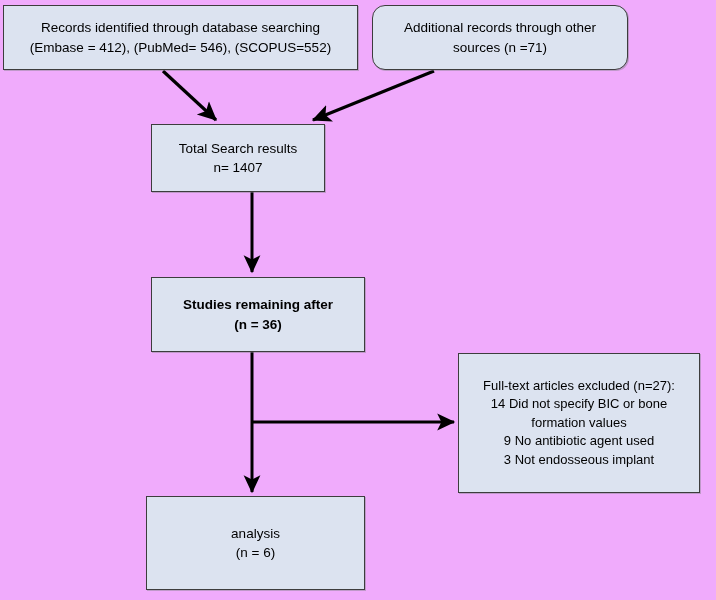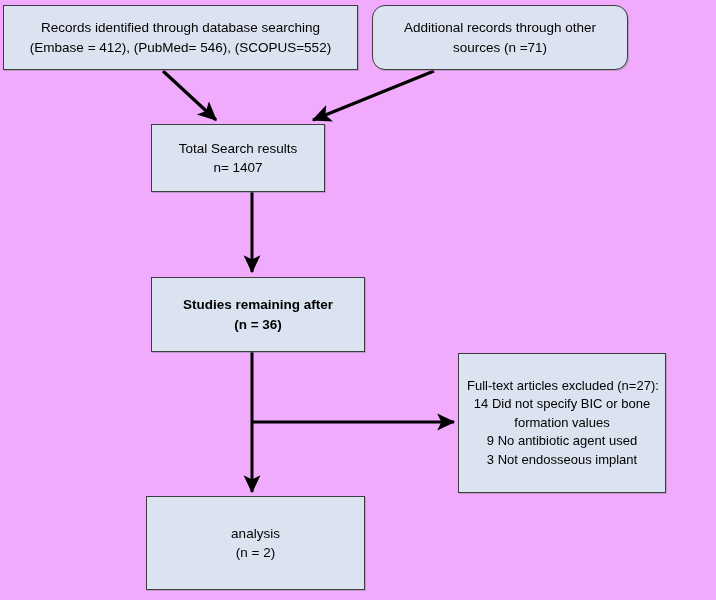--- a/index.html
+++ b/index.html
@@ -44,21 +44,21 @@
   }
   .node .line {
     display: block;
     white-space: nowrap;
   }
   
   #node-db-records      { left: 3px;   top: 5px;   width: 355px; height: 65px; }
   #node-other-sources   { left: 372px; top: 5px;   width: 256px; height: 65px; border-radius: 13px; }
   #node-total-results   { left: 151px; top: 124px; width: 174px; height: 68px; }
   #node-after-screening { left: 151px; top: 277px; width: 214px; height: 75px; font-weight: bold; }
-  #node-excluded        { left: 458px; top: 353px; width: 208px; height: 140px;
+  #node-excluded        { left: 458px; top: 353px; width: 242px; height: 140px;
                           font-size: 13px; justify-content: center; }
   #node-included        { left: 146px; top: 496px; width: 219px; height: 94px; }
 </style>
 </head>
 <body>
 
 <div id="canvas">
 
   <svg class="edge-layer" viewBox="0 0 716 600" width="716" height="600">
     <defs>
@@ -112,17 +112,17 @@
       <span class="line">14 Did not specify BIC or bone</span>
       <span class="line">formation values</span>
       <span class="line">9 No antibiotic agent used</span>
       <span class="line">3 Not endosseous implant</span>
     </span>
   </div>
 
   <div class="node" id="node-included">
     <span class="lines">
       <span class="line">analysis</span>
-      <span class="line">(n = 2)</span>
+      <span class="line">(n = 6)</span>
     </span>
   </div>
 
 </div>
 
 </body></html>

